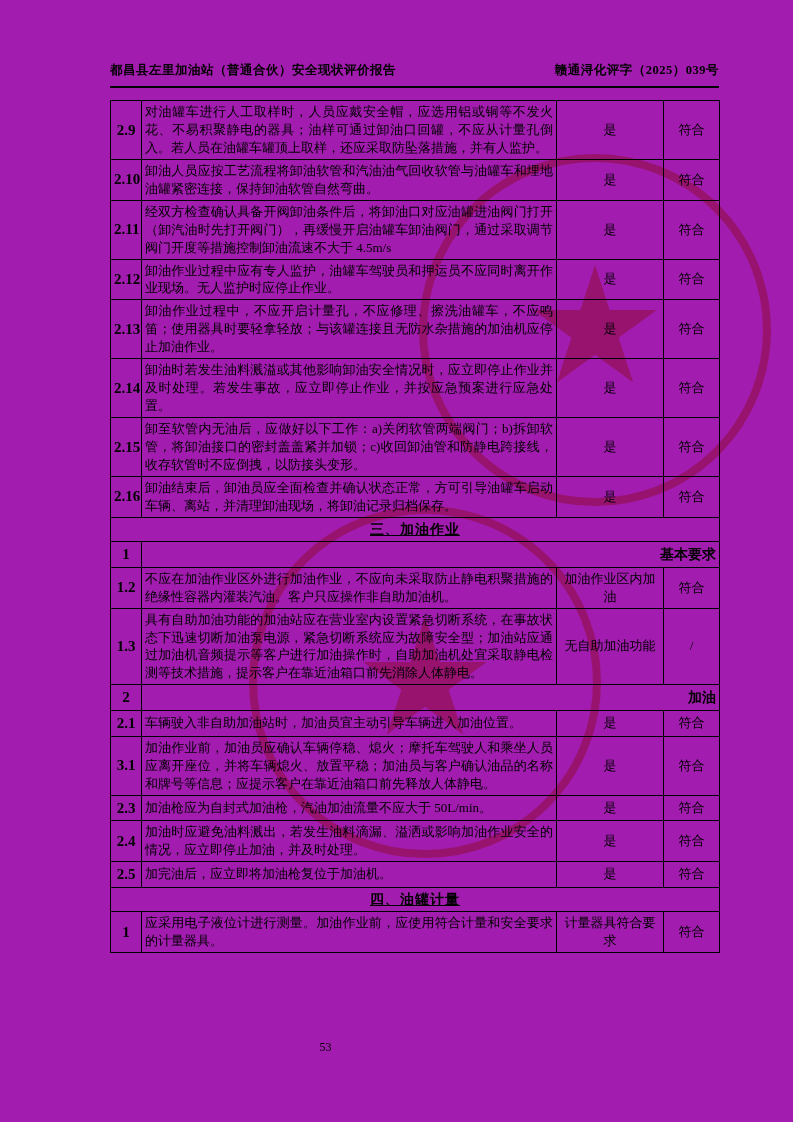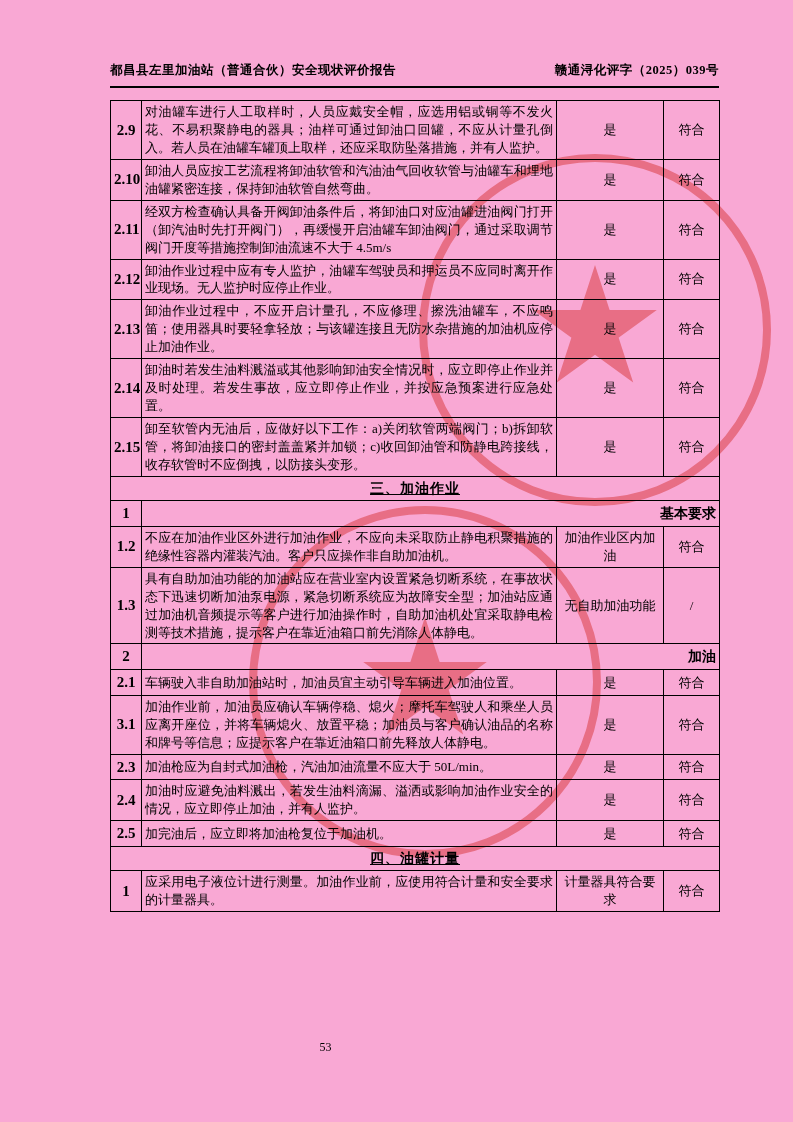--- a/index.html
+++ b/index.html
@@ -1,18 +1,18 @@
 <!DOCTYPE html>
 <html><head>
 <meta charset="utf-8">
 <style>
   html,body { margin:0; padding:0; background:#888; }
   .page {
     position:relative; width:793px; height:1122px; margin:0 auto;
-    background:#f9a8d4; overflow:hidden;
+    background:#a21caf; overflow:hidden;
     font-family:"Liberation Serif","DejaVu Serif",serif; color:#000;
   }
   .header {
     position:absolute; top:62px; left:110px; width:609px;
     display:flex; justify-content:space-between; align-items:flex-end;
     font-size:12.5px; font-weight:bold; letter-spacing:0.5px;
   }
   .header-rule {
     position:absolute; top:86px; left:110px; width:609px;
     border-top:2.5px solid #000;
@@ -97,20 +97,26 @@
           <td class="mid">是</td>
           <td class="result">符合</td>
         </tr>
         <tr>
           <td class="no">2.15</td>
           <td class="content">卸至软管内无油后，应做好以下工作：a)关闭软管两端阀门；b)拆卸软管，将卸油接口的密封盖盖紧并加锁；c)收回卸油管和防静电跨接线，收存软管时不应倒拽，以防接头变形。</td>
           <td class="mid">是</td>
           <td class="result">符合</td>
         </tr>
         <tr>
+          <td class="no">2.16</td>
+          <td class="content">卸油结束后，卸油员应全面检查并确认状态正常，方可引导油罐车启动车辆、离站，并清理卸油现场，将卸油记录归档保存。</td>
+          <td class="mid">是</td>
+          <td class="result">符合</td>
+        </tr>
+        <tr>
           <td class="section" colspan="4">三、加油作业</td>
         </tr>
         <tr>
           <td class="no">1</td>
           <td class="subsection" colspan="3">基本要求</td>
         </tr>
         <tr>
           <td class="no">1.2</td>
           <td class="content">不应在加油作业区外进行加油作业，不应向未采取防止静电积聚措施的绝缘性容器内灌装汽油。客户只应操作非自助加油机。</td>
           <td class="mid">加油作业区内加油</td>
@@ -139,21 +145,21 @@
           <td class="result">符合</td>
         </tr>
         <tr>
           <td class="no">2.3</td>
           <td class="content">加油枪应为自封式加油枪，汽油加油流量不应大于 50L/min。</td>
           <td class="mid">是</td>
           <td class="result">符合</td>
         </tr>
         <tr>
           <td class="no">2.4</td>
-          <td class="content">加油时应避免油料溅出，若发生油料滴漏、溢洒或影响加油作业安全的情况，应立即停止加油，并有人监护。</td>
+          <td class="content">加油时应避免油料溅出，若发生油料滴漏、溢洒或影响加油作业安全的情况，应立即停止加油，并及时处理。</td>
           <td class="mid">是</td>
           <td class="result">符合</td>
         </tr>
         <tr>
           <td class="no">2.5</td>
           <td class="content">加完油后，应立即将加油枪复位于加油机。</td>
           <td class="mid">是</td>
           <td class="result">符合</td>
         </tr>
         <tr>

